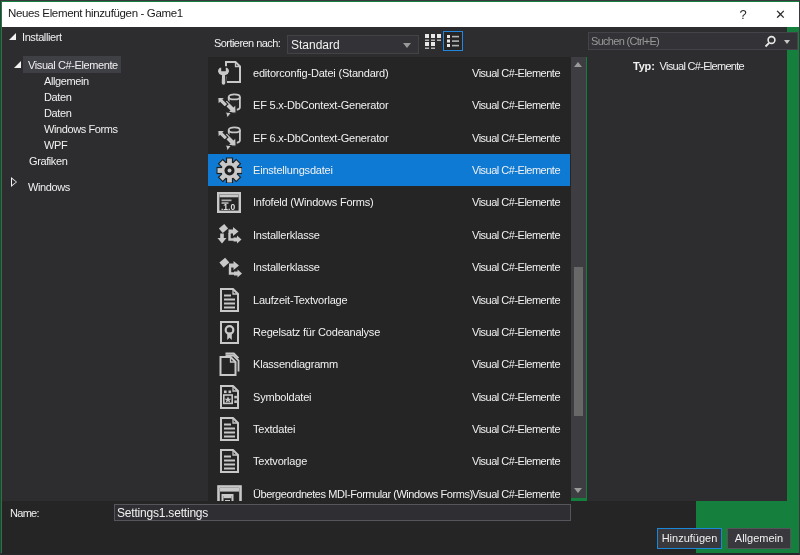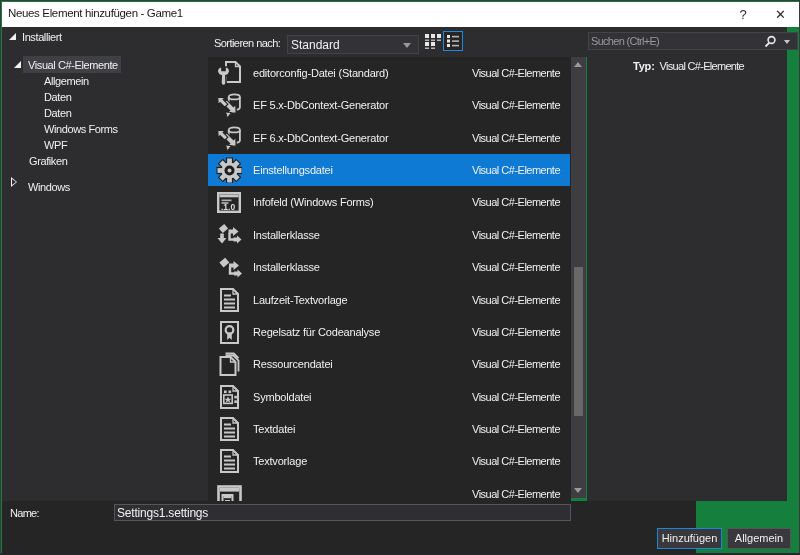--- a/index.html
+++ b/index.html
@@ -252,21 +252,21 @@
         <span class="cat">Visual C#-Elemente</span>
       </div>
       <div class="lrow" style="top:291.2px;">
         <svg class="licon" viewBox="0 0 26 26">
           <path d="M9.5 4.5 L17.5 4.5 L22.5 9.5 L22.5 20.5" fill="none" stroke="#c8c8c8" stroke-width="1.8"></path>
           <path d="M17 2.5 L17 4.5 M22.5 8 L20 8" stroke="none"></path>
           <path d="M9.5 2.5 L17.8 2.5 L22.5 7.2" fill="none" stroke="#c8c8c8" stroke-width="1.8"></path>
           <path d="M4.5 6 L14.5 6 L19.5 11 L19.5 24 L4.5 24 Z" fill="#252526" stroke="#c8c8c8" stroke-width="2"></path>
           <path d="M14.5 6 L14.5 11 L19.5 11" fill="none" stroke="#c8c8c8" stroke-width="1.3"></path>
         </svg>
-        <span class="nm" style="">Ressourcendatei</span>
+        <span class="nm" style="">Klassendiagramm</span>
         <span class="cat">Visual C#-Elemente</span>
       </div>
       <div class="lrow" style="top:323.6px;">
         <svg class="licon" viewBox="0 0 26 26">
           <path d="M5 2 L17 2 L22 7 L22 24 L5 24 Z" fill="none" stroke="#c8c8c8" stroke-width="2"></path>
           <path d="M17 2 L17 7 L22 7" fill="none" stroke="#c8c8c8" stroke-width="1.3"></path>
           <rect x="8" y="6.5" width="2.6" height="2.6" fill="#c8c8c8"></rect>
           <rect x="12.5" y="6.5" width="2.6" height="2.6" fill="#c8c8c8"></rect>
           <rect x="7.8" y="11" width="8.4" height="8.4" fill="none" stroke="#c8c8c8" stroke-width="1.6"></rect>
           <path d="M12 12.2 L13 14.7 L15.6 14.7 L13.5 16.3 L14.3 18.8 L12 17.3 L9.7 18.8 L10.5 16.3 L8.4 14.7 L11 14.7 Z" fill="#c8c8c8"></path>
@@ -301,20 +301,21 @@
         <span class="cat">Visual C#-Elemente</span>
       </div>
       <div class="lrow" style="top:420.7px;">
         <svg class="licon" viewBox="0 0 26 26">
           <rect x="2.5" y="5.5" width="22" height="19" fill="none" stroke="#c8c8c8" stroke-width="2.6"></rect>
           <rect x="4" y="7" width="19" height="3.6" fill="#c8c8c8"></rect>
           <rect x="6.5" y="14" width="10" height="10.5" fill="none" stroke="#c8c8c8" stroke-width="2"></rect>
           <rect x="7.5" y="15" width="8" height="2.2" fill="#c8c8c8"></rect>
           <rect x="9" y="19" width="5" height="1.6" fill="#c8c8c8"></rect>
         </svg>
+        <span class="nm" style="letter-spacing:-0.45px;">Übergeordnetes MDI-Formular (Windows Forms)</span>
         <span class="cat">Visual C#-Elemente</span>
       </div>
     </div>
 
   <div id="sbar">
       <div class="up"></div>
       <div class="th"></div>
       <div class="dn"></div>
     </div>
 

